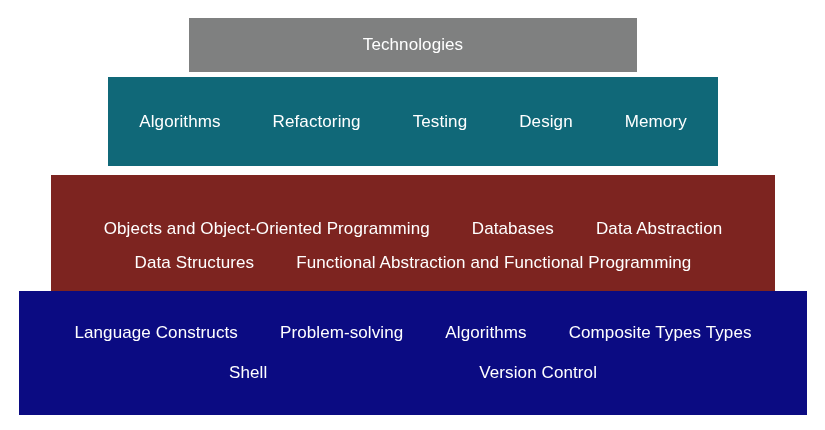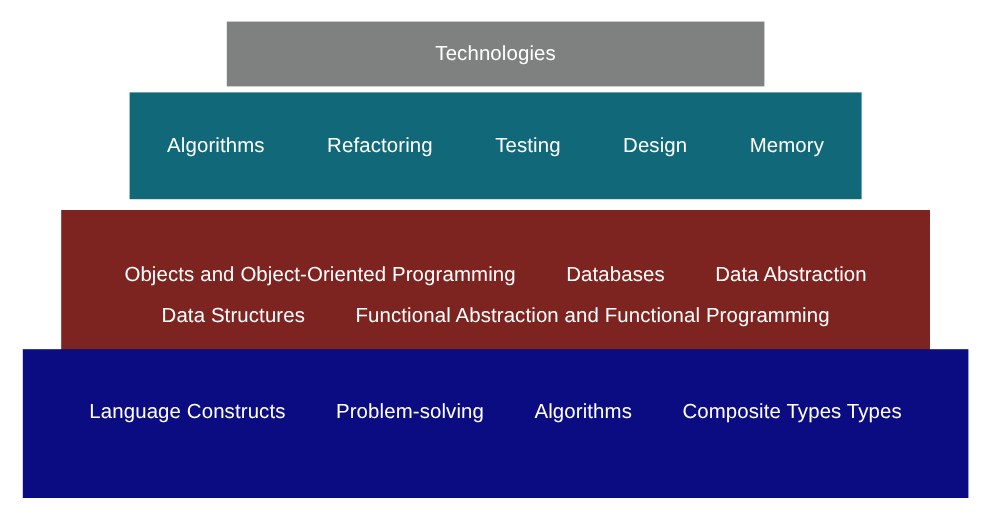--- a/index.html
+++ b/index.html
@@ -135,15 +135,19 @@
     </div>
   </div>
 
   <div class="tier" id="tier-foundations" style="background: rgb(11, 11, 130);">
     <div class="tier-row row-1">
       <span class="tier-item">Language Constructs</span>
       <span class="tier-item">Problem-solving</span>
       <span class="tier-item">Algorithms</span>
       <span class="tier-item">Composite Types Types</span>
     </div>
+    <div class="tier-row row-2">
+      <span class="tier-item">Shell</span>
+      <span class="tier-item">Version Control</span>
+    </div>
   </div>
 
 </div>
 
 </body></html>

